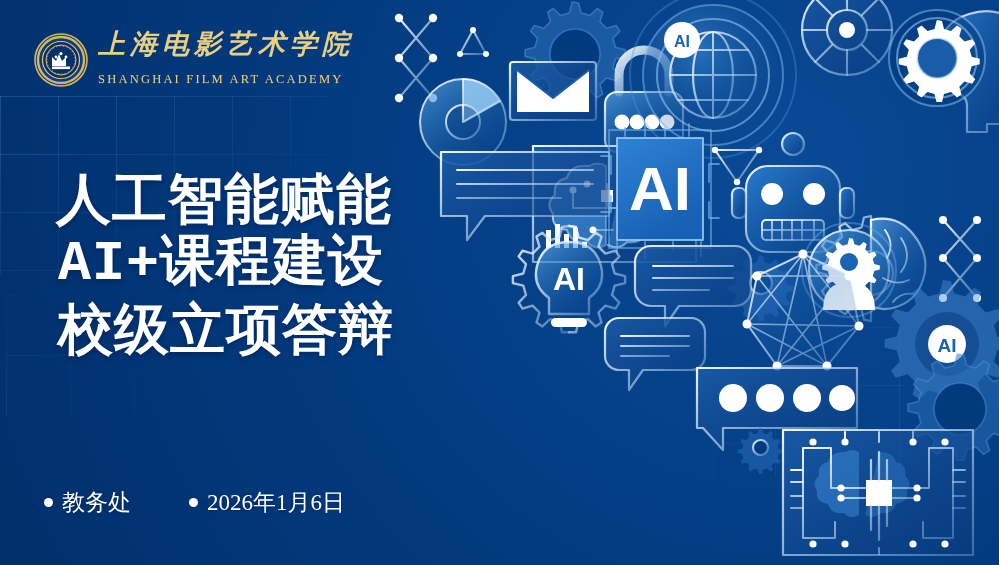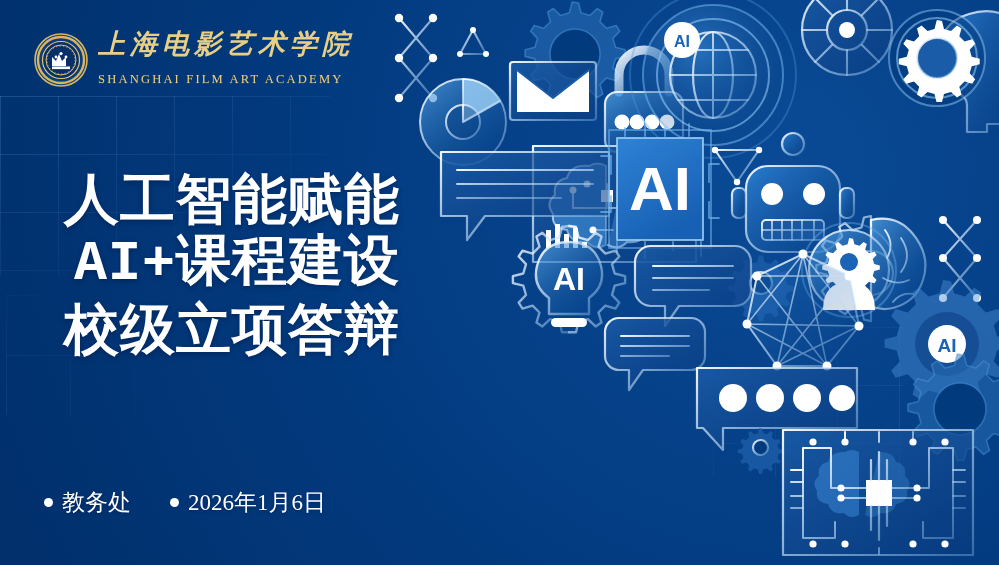--- a/index.html
+++ b/index.html
@@ -97,31 +97,30 @@
   }
   .title-line {
     color: #ffffff;
     font-family: "Liberation Serif", "DejaVu Serif", serif;
     font-weight: bold;
     font-size: 55px;
     letter-spacing: 1px;
     white-space: nowrap;
     margin-bottom: 10px;
     text-shadow: 0 2px 5px rgba(0,20,60,.45);
-    text-align: right;
   }
   .title-line.l2 { margin-left: 2px; font-family: Liberation Mono, monospace; }
-  .title-line.l3 { margin-left: 8px; margin-bottom: 0; }
+  .title-line.l3 { margin-left: 2px; margin-bottom: 0; }
   
   .meta-row {
     position: absolute;
     left: 44px; top: 487px;
     display: flex;
     align-items: flex-start;
-    gap: 39px;
+    gap: 58px;
   }
   .meta-item {
     display: flex;
     align-items: center;
     gap: 9px;
     color: #ffffff;
     font-family: "Liberation Serif", "DejaVu Serif", serif;
     font-size: 23px;
     white-space: nowrap;
     text-shadow: 0 1px 3px rgba(0,20,60,.4);

